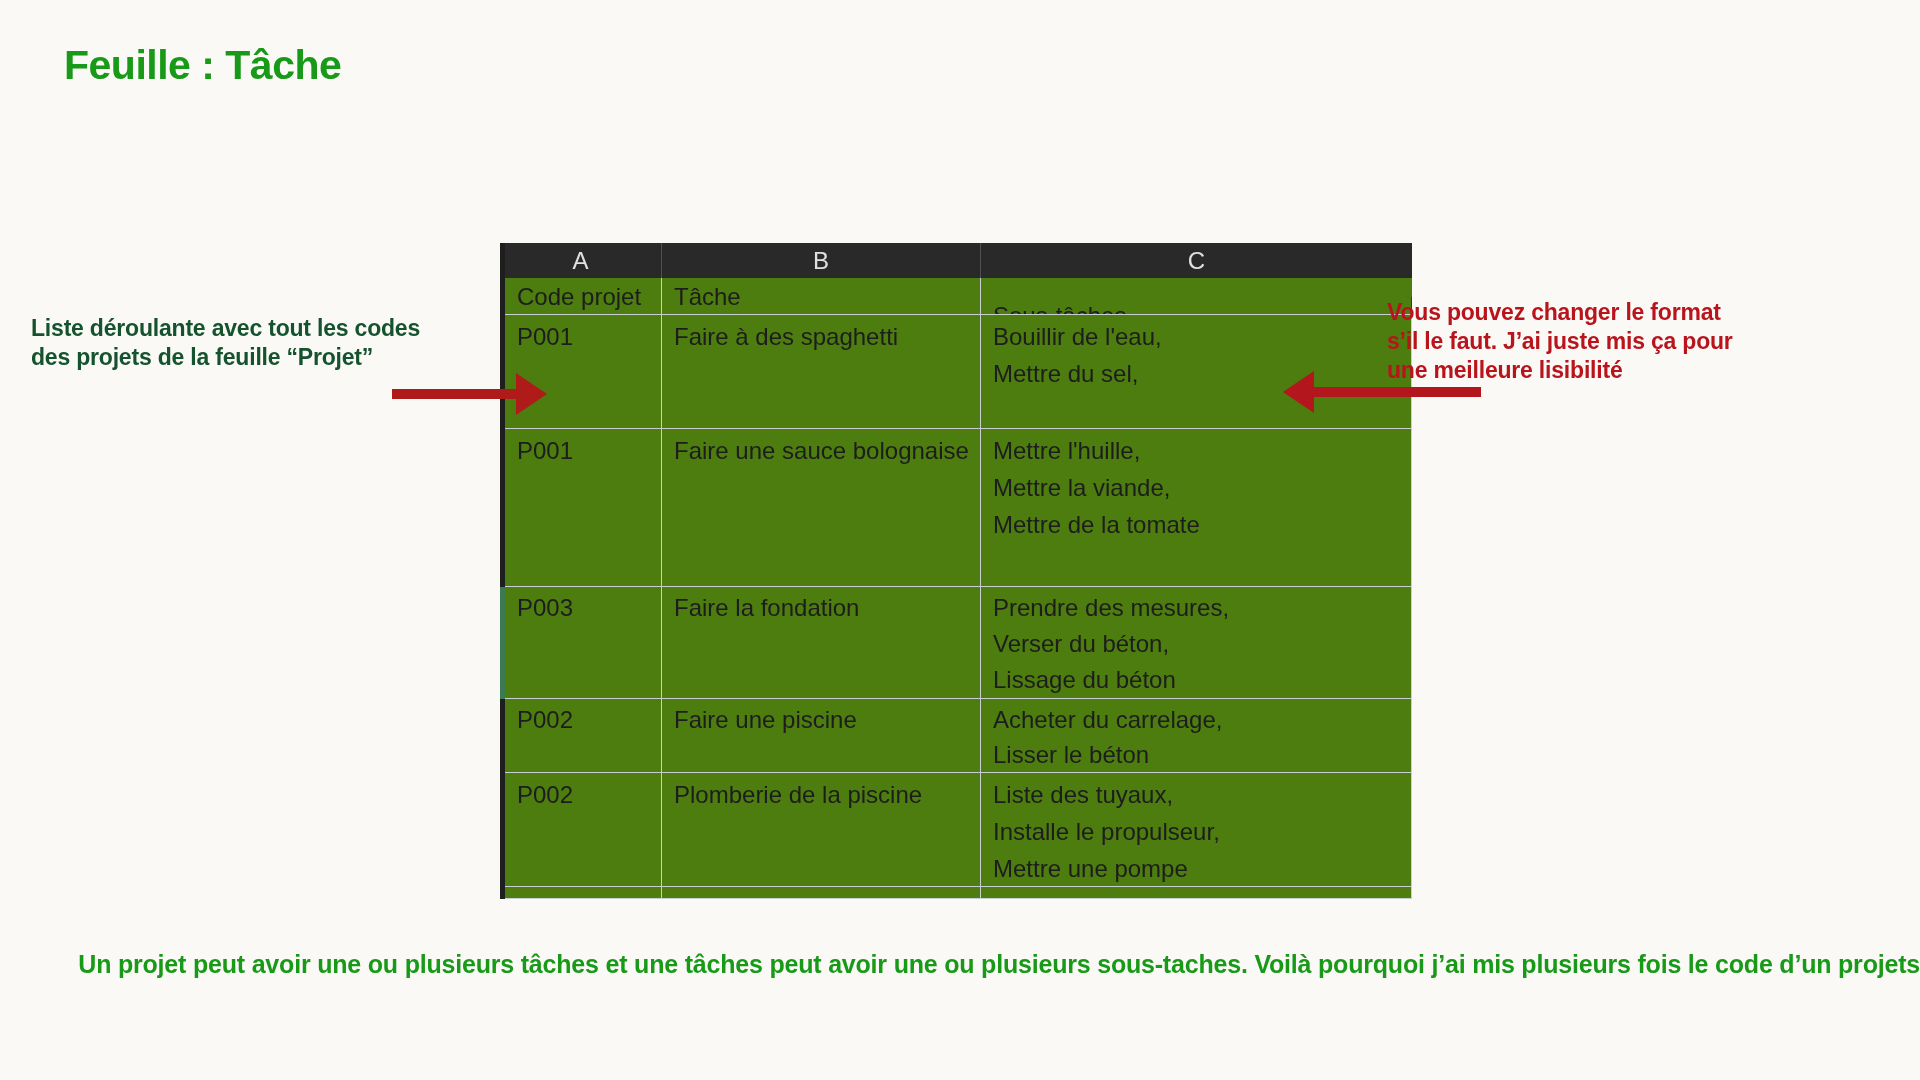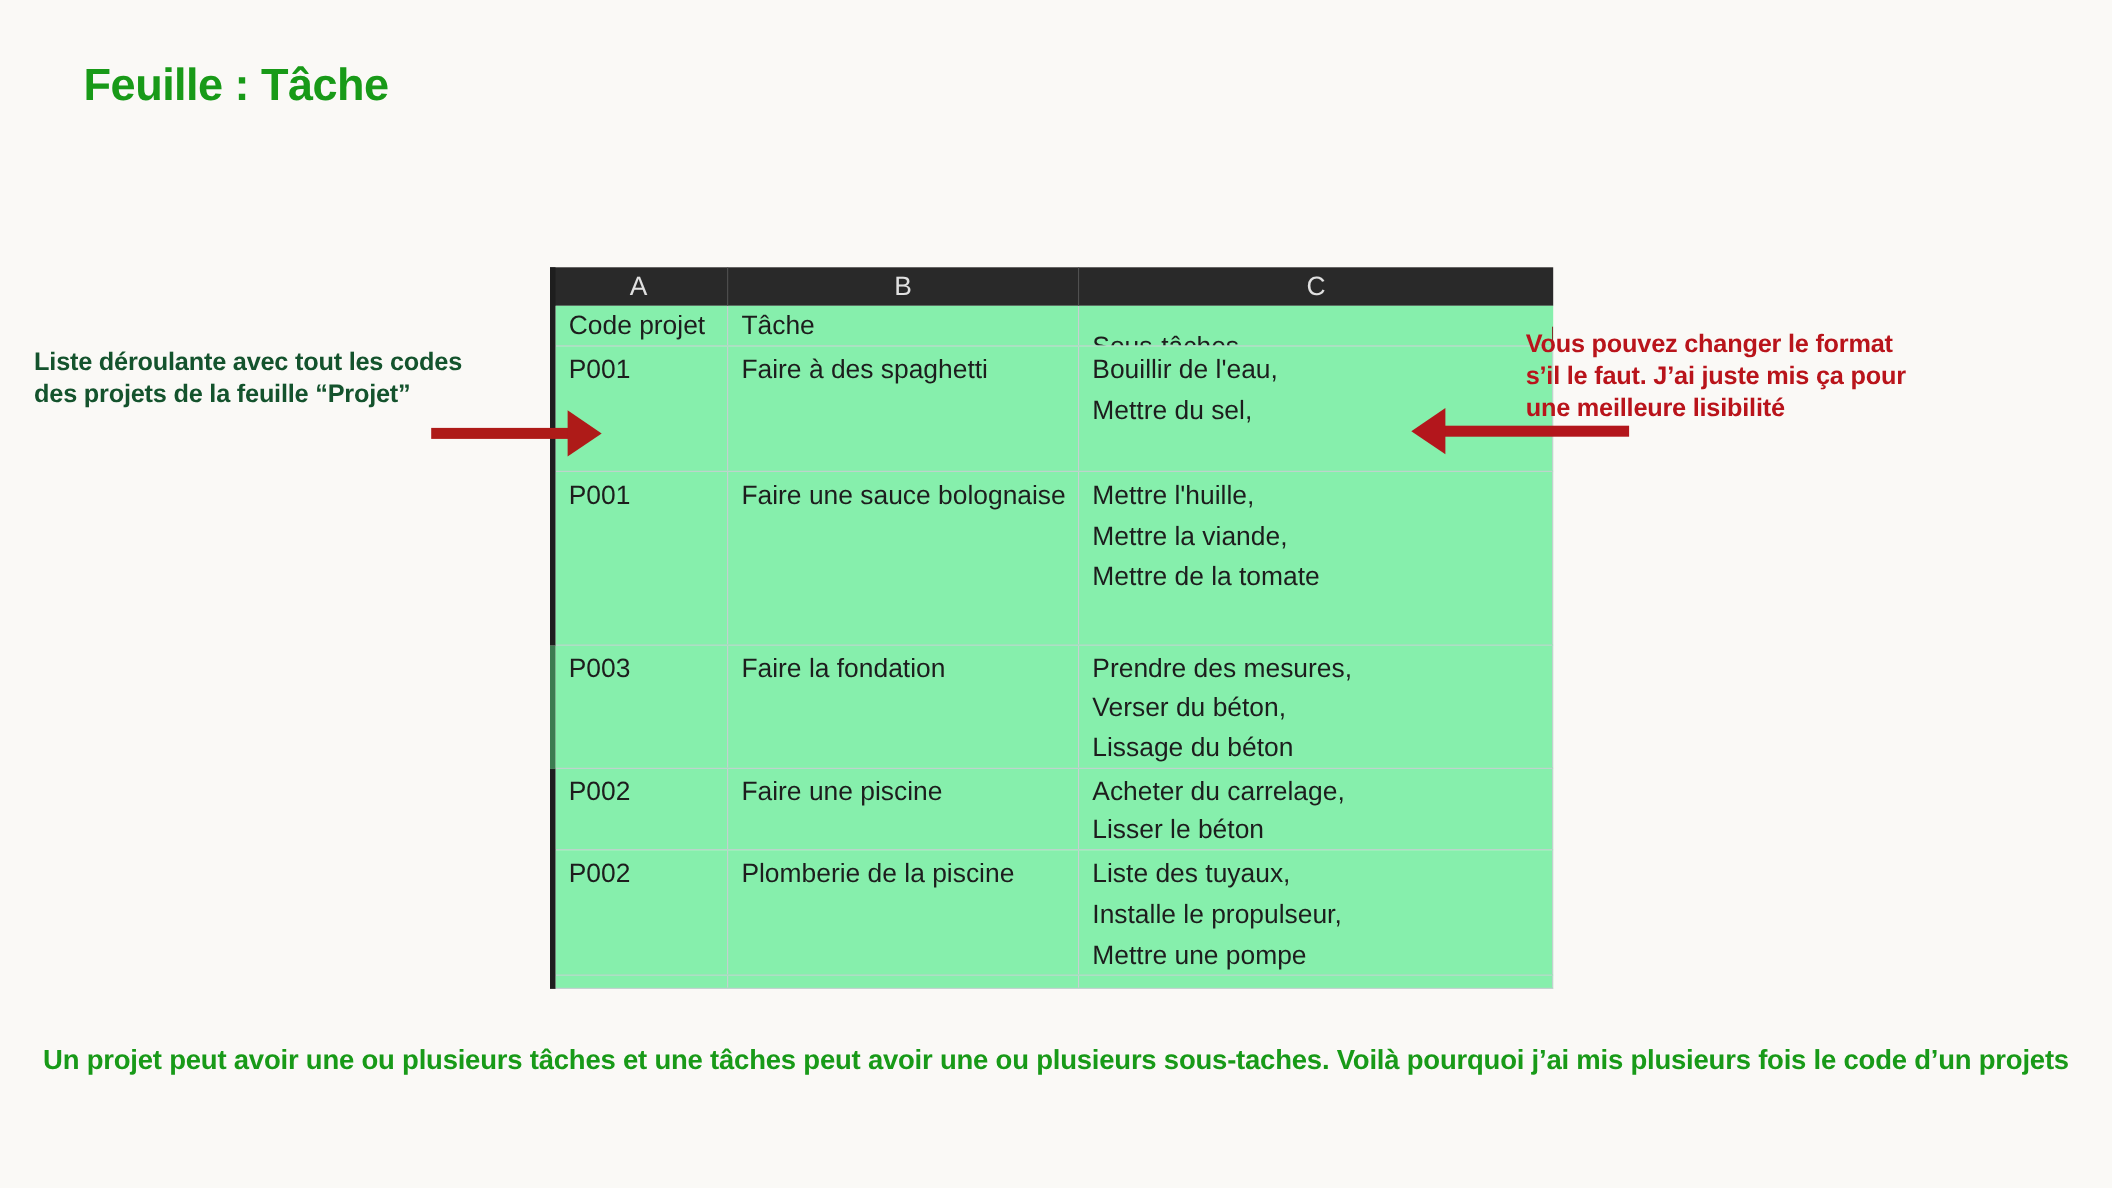--- a/index.html
+++ b/index.html
@@ -3,40 +3,40 @@
 <meta charset="utf-8">
 <style>
   html,body{margin:0;padding:0;}
   body{
     width:1920px;height:1080px;position:relative;overflow:hidden;
     background:#FAF9F6;
     font-family:"Liberation Sans", sans-serif;
   }
   
   .sheet-title{
-    position:absolute;left:64px;top:42px;margin:12px;
+    position:absolute;left:64px;top:42px;margin:0;
     font-size:41px;font-weight:bold;color:#189A18;letter-spacing:-0.5px;
   }
   
   .xl-table{
     position:absolute;left:500px;top:243px;width:912px;height:656px;
   }
   .xl-colhead{
     display:grid;grid-template-columns:162px 319px 431px;
     height:35px;background:#292929;
   }
   .xl-colhead .collbl{
     color:#E0E0E0;font-size:24px;line-height:35px;text-align:center;
     border-right:1px solid #505050;
   }
   .xl-colhead .collbl:last-child{border-right:none;}
   .xl-rows{margin-left:5px;}
   .xl-row{
     display:grid;grid-template-columns:157px 319px 431px;
-    background:#86efac;border-bottom:1px solid #C9CED3;
+    background:#4d7c0f;border-bottom:1px solid #C9CED3;
     box-sizing:border-box;overflow:hidden;
   }
   .xl-row .cell{
     border-right:1px solid #C9CED3;box-sizing:border-box;
     padding:3px 0 0 12px;color:#1D1D1D;font-size:24px;line-height:37px;
     overflow:hidden;white-space:nowrap;
   }
   .h-hdr{height:37px;}
   .h-r0{height:114px;}
   .h-r1{height:158px;}
@@ -48,21 +48,21 @@
   
   .xl-leftborder{position:absolute;left:0;top:0;width:5px;}
   .seg-black-top{position:absolute;left:0;top:0;width:5px;height:344px;background:#1E1E1E;}
   .seg-green{position:absolute;left:0;top:344px;width:5px;height:112px;background:#3C7B51;}
   .seg-black-bottom{position:absolute;left:0;top:456px;width:5px;height:200px;background:#1E1E1E;}
   
   .note{position:absolute;font-weight:bold;font-size:23px;line-height:29px;letter-spacing:-0.2px;}
   .note-left{left:31px;top:314px;color:#14532d;}
   .note-right{left:1387px;top:298px;color:#B9141B;}
   .bottom-note{
-    position:absolute;left:0;top:950px;width:1920px;text-align:center;
+    position:absolute;left:0;top:950px;width:1920px;text-align:right;
     font-weight:bold;font-size:25px;color:#189A18;letter-spacing:-0.2px;
   }
   
   .arrow-shaft{position:absolute;height:10px;}
   .shaft-left{left:392px;top:389px;width:128px;background:#AE1B18;}
   .head-right-point{
     position:absolute;left:516px;top:373px;width:0;height:0;
     border-top:21px solid transparent;border-bottom:21px solid transparent;
     border-left:31px solid #AE1B18;
   }

